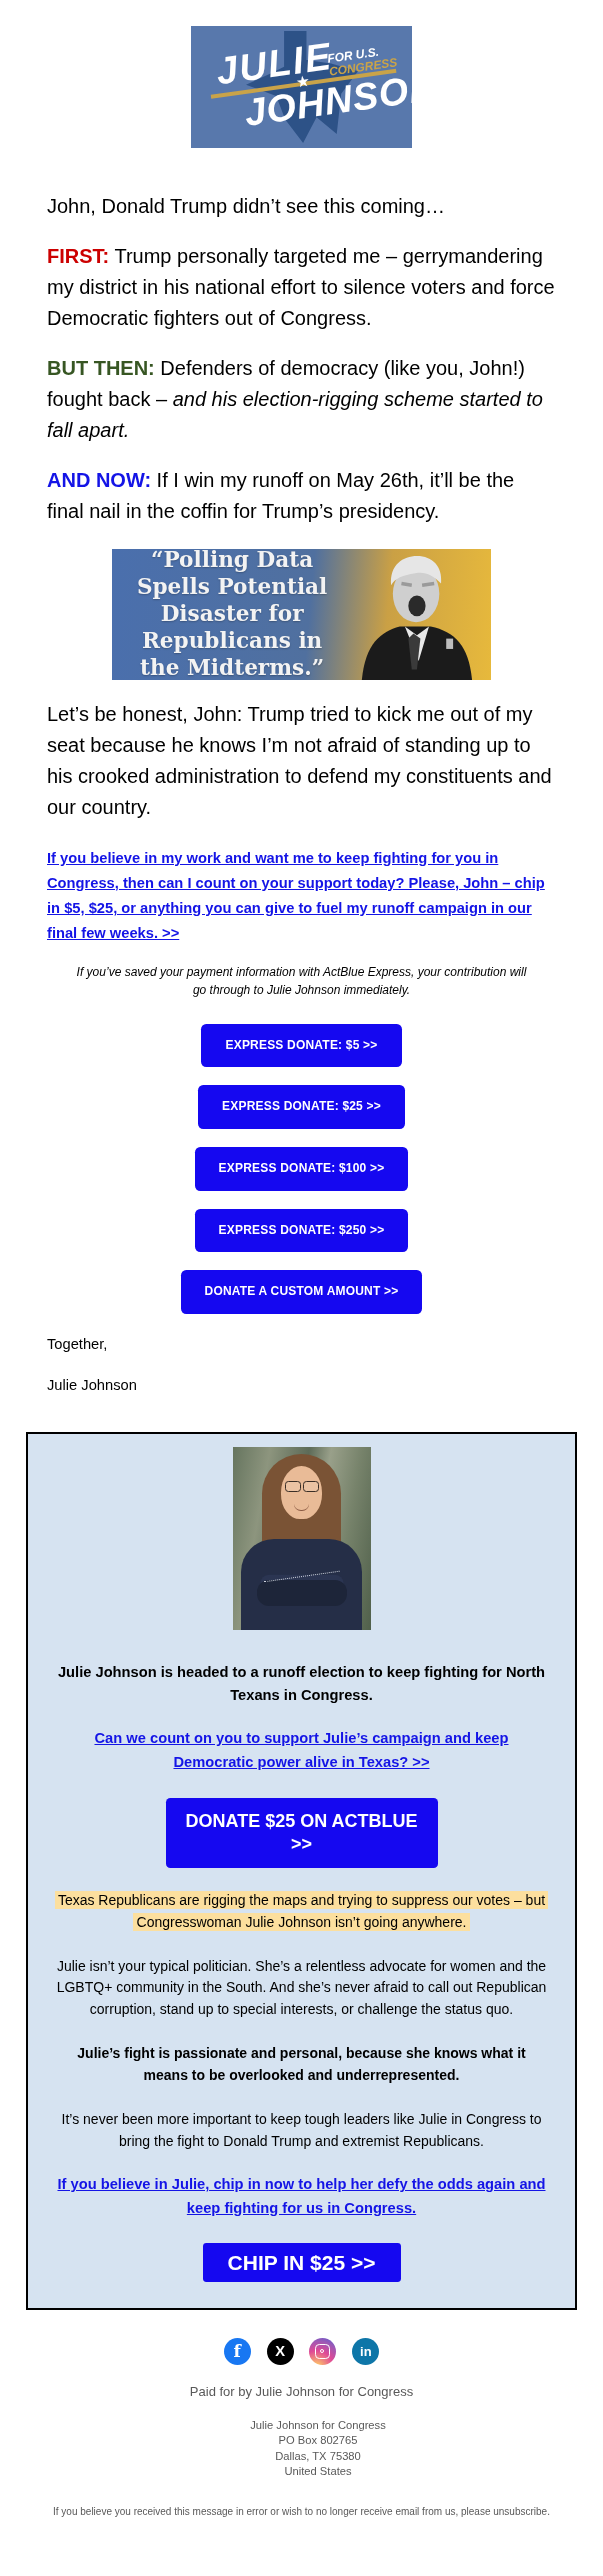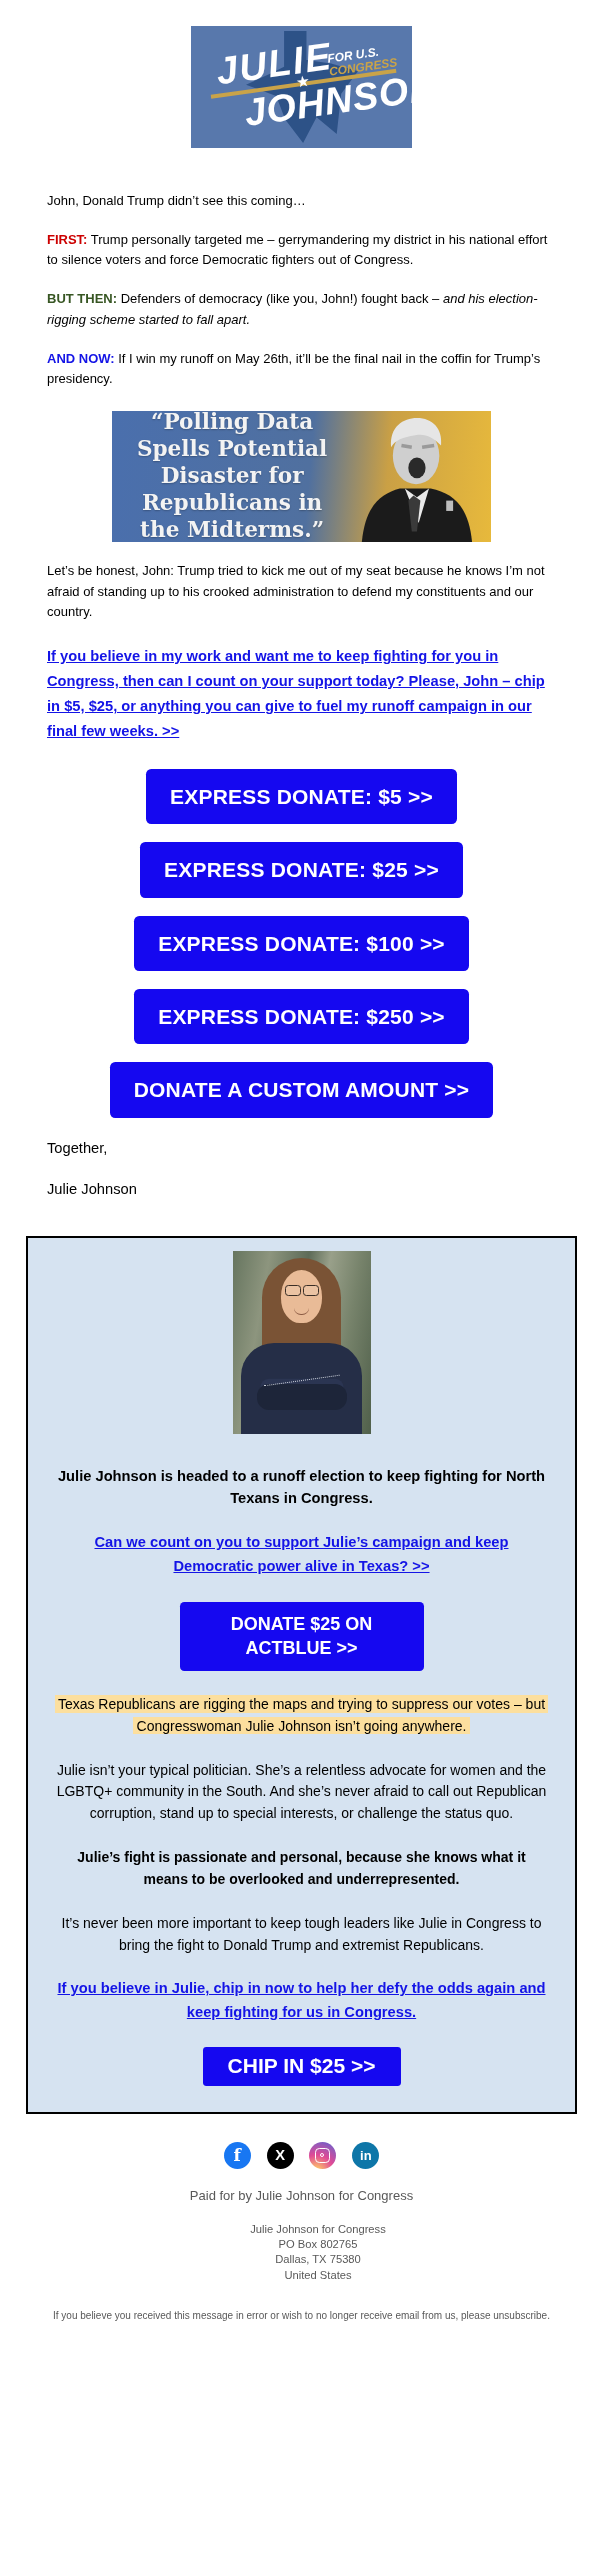--- a/index.html
+++ b/index.html
@@ -29,21 +29,21 @@
   .logo .last {
     font-style:italic; font-weight:bold; color:#fff; font-size:38px; letter-spacing:0.9px;
     text-align:left; padding-left:50px; line-height:0.95;
   }
   .logo .tag { position:absolute; right:15.5px; top:22.4px; transform:rotate(-8deg); text-align:left; }
   .logo .tag .t1 { color:#fff; font-style:italic; font-weight:bold; font-size:12px; line-height:1.1; }
   .logo .tag .t2 { color:#c9a349; font-style:italic; font-weight:bold; font-size:12px; line-height:1.1; }
 
   
   .copy { padding:0 47px; }
-  .para { font-size:13px; line-height:1.55; margin-top:19px; }
+  .para { font-size:20px; line-height:1.55; margin-top:19px; }
   .greeting { margin-top:43px; }
   .lead-first { color:#cc0000; font-weight:bold; }
   .lead-then { color:#375623; font-weight:bold; }
   .lead-now  { color:#1414e6; font-weight:bold; }
   .it { font-style:italic; }
   .bd { font-weight:bold; }
 
   
   .quote-wrap { text-align:center; margin-top:22.4px; }
   .quote-graphic {
@@ -65,21 +65,21 @@
     display:block; color:#1414e6; font-weight:bold; text-decoration:underline;
     font-size:14.7px; line-height:1.7; margin-top:22.4px; cursor:pointer;
   }
   .express-note {
     font-style:italic; font-size:12px; line-height:1.5; text-align:center;
     margin:17px 26px 0 26px;
   }
   .btn-col { text-align:center; margin-top:7px; }
   .btn {
     display:inline-block; background:#1508f0; color:#fff; font-weight:bold;
-    font-size:21px; line-height:1.3; padding:14px 24px; border-radius:5.2px;
+    font-size:12px; line-height:1.3; padding:14px 24px; border-radius:5.2px;
     margin-top:18px; cursor:pointer; border:none; letter-spacing:0.2px;
   }
   .signoff { font-size:14.7px; line-height:1.5; }
   .signoff + .signoff { margin-top:19px; }
 
   
   .card {
     margin:36px 26px 0 26px; background:#d6e3f1; border:2.6px solid #000;
     padding:13px 24px 26px 24px; text-align:center;
   }
@@ -96,21 +96,21 @@
   }
   .photo .glasses::before { left:0; } .photo .glasses::after { right:0; }
   .photo .smile { position:absolute; left:61px; top:57px; width:15.5px; height:7px; border-bottom:1.7px solid #8a5a43; border-radius:0 0 8.6px 8.6px; }
   .photo .torso { position:absolute; left:8.6px; bottom:0; width:121px; height:91px; background:#252e47; border-radius:33px 33px 0 0; }
   .photo .arms { position:absolute; left:24px; bottom:24px; width:90px; height:26px; background:#1d2539; border-radius:12px; box-shadow:0 -8.6px 0 -3.4px #2b3552; }
   .photo .trim { position:absolute; left:31px; bottom:53px; width:76px; height:0; border-top:1.7px dotted #cfd4de; transform:rotate(-8deg); }
 
   .card-heading { font-size:14.7px; font-weight:bold; line-height:1.55; margin:31px 5.2px 0 5.2px; }
   .card .biglink { text-align:center; margin:21px 3.4px 0 3.4px; line-height:1.6; }
   .card-btn {
-    display:inline-block; width:244px; background:#1508f0; color:#fff; font-weight:bold;
+    display:inline-block; width:272px; background:#1508f0; color:#fff; font-weight:bold;
     font-size:18px; line-height:1.3; padding:11.2px 8.6px; border-radius:4.3px;
     margin-top:24px; cursor:pointer; border:none;
   }
   .card-para { font-size:14px; line-height:1.55; margin:22.4px 1.7px 0 1.7px; }
   .hl { background:#fcdf9e; padding:0.9px 3.4px; box-decoration-break:clone; -webkit-box-decoration-break:clone; }
   .chip-btn {
     display:inline-block; min-width:198px; background:#1508f0; color:#fff; font-weight:bold;
     font-size:21px; padding:7.8px 15.5px; border-radius:3.4px; margin-top:22.4px; cursor:pointer; border:none;
   }
 
@@ -182,20 +182,21 @@
           </svg>
         </div>
       </div>
     </div>
 
     <p class="para">Let’s be honest, John: Trump tried to kick me out of my seat because he knows I’m not afraid of standing up to his crooked administration to defend my constituents and our country.</p>
 
 
     <a class="biglink">If you believe in my work and want me to keep fighting for you in Congress, then can I count on your support today? Please, John – chip in $5, $25, or anything you can give to fuel my runoff campaign in our final few weeks. &gt;&gt;</a>
 
+    <p class="express-note">If you’ve saved your payment information with ActBlue Express, your contribution will go through to Julie Johnson immediately.</p>
 
     <div class="btn-col">
       <div><button class="btn">EXPRESS DONATE: $5 &gt;&gt;</button></div>
       <div><button class="btn">EXPRESS DONATE: $25 &gt;&gt;</button></div>
       <div><button class="btn">EXPRESS DONATE: $100 &gt;&gt;</button></div>
       <div><button class="btn">EXPRESS DONATE: $250 &gt;&gt;</button></div>
       <div><button class="btn">DONATE A CUSTOM AMOUNT &gt;&gt;</button></div>
     </div>
 
     <p class="para signoff">Together,</p>

